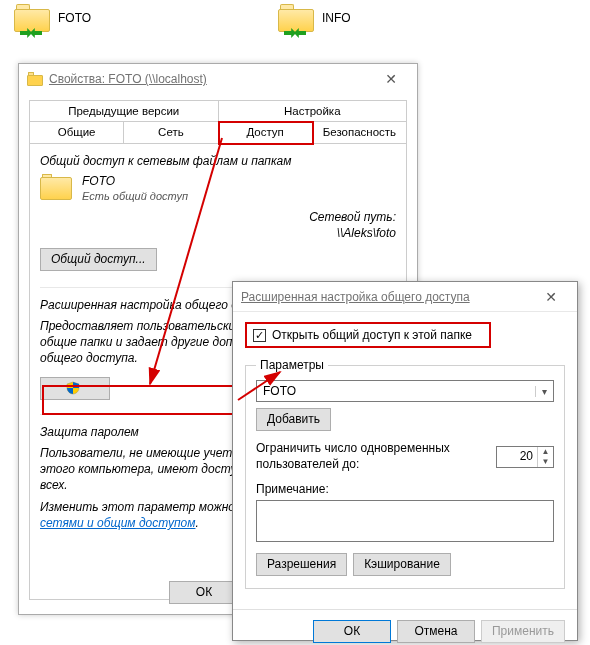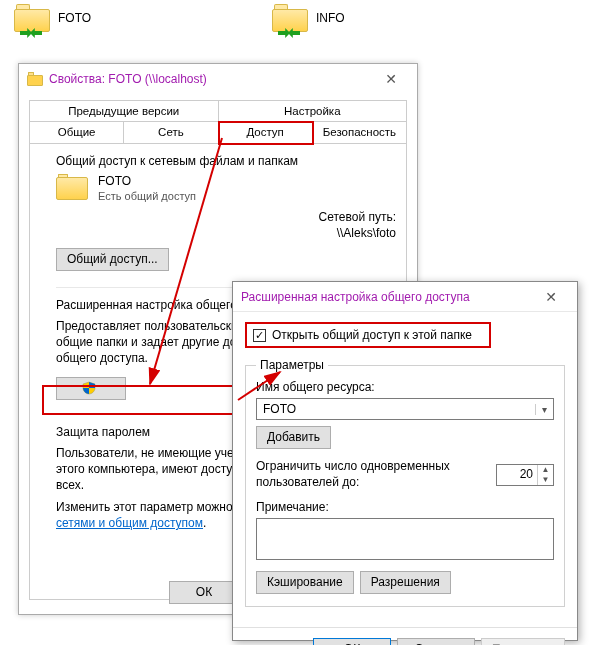--- a/index.html
+++ b/index.html
@@ -61,40 +61,41 @@
     border: 1px solid #aaa;
     box-shadow: 0 0 6px rgba(0,0,0,0.2);
   }
   .titlebar {
     height: 30px; display: flex; align-items: center;
     padding: 0 6px 0 8px;
   }
   .titlebar .tico { width: 16px; height: 14px; margin-right: 6px; position: relative; }
   .titlebar .tico .tab { position: absolute; top:0; left:1px; width:6px; height:3px; background:#ffe08a; border:1px solid #d8b848; border-bottom:none; border-radius:1px 1px 0 0;}
   .titlebar .tico .body { position: absolute; top:3px; left:0; right:0; bottom:0; background:#ffd24d; border:1px solid #d8b848; border-radius:1px;}
-  .title-text { flex: 1; font-size: 12px; color: #a21caf; }
+  .title-text { flex: 1; font-size: 12px; color: #737373; text-decoration: underline; }
   .close-x { width: 40px; text-align: center; font-size: 14px; color: #555; cursor: default; }
 
   
   .tabstrip { margin: 6px 10px 0 10px; }
   .tabrow { display: flex; border-radius: 6px; }
   .tab {
     flex: 1; border: 1px solid #ccc; background: #fff;
     height: 22px; line-height: 20px; text-align: center;
     font-size: 11.5px; position: relative;
   }
   .tabrow .tab + .tab { border-left: none; }
   .tabrow2 .tab { border-top: none; }
   .tab.active { background: #fff; border-bottom: 1px solid #fff; }
   .tab.highlight { outline: 2px solid #d40000; outline-offset: -1px; z-index: 5; }
 
   .tab-panel {
     border: 1px solid #ccc; border-top: none;
-    margin: 0 10px 8px 10px; padding: 10px 10px 6px 26px;
+    margin: 0 10px 8px 10px; padding: 10px 10px 6px 10px;
     height: 456px;
+    font-style: italic;
   }
 
   .grp-label { font-size: 12px; margin-bottom: 6px; }
   .panel-box {
     border: 1px solid #d9d9d9; border-top-color: #e4e4e4;
     padding: 8px 10px; margin-bottom: 10px;
   }
   .folder-row { display: flex; gap: 10px; align-items: flex-start; margin-bottom: 8px; }
   .folder-row .fic { width: 32px; height: 26px; position: relative; }
   .folder-row .fic .body { position:absolute; inset:3px 0 0 0; background:linear-gradient(#ffe9a6,#ffd24d); border:1px solid #d8b848; border-radius:2px;}
@@ -197,21 +198,21 @@
 <div class="desktop-item" style="left:14px;">
   <div class="icon-wrap">
     <div class="folder-icon">
       <div class="tab"></div>
         <div class="body"></div>
         <div class="share"></div>
     </div>
     <span class="folder-label">FOTO</span>
   </div>
 </div>
-<div class="desktop-item" style="left:272px;">
+<div class="desktop-item" style="left:278px;">
   <div class="icon-wrap">
     <div class="folder-icon">
       <div class="tab"></div>
         <div class="body"></div>
         <div class="share"></div>
     </div>
     <span class="folder-label">INFO</span>
   </div>
 </div>
 
@@ -297,21 +298,20 @@
   </div>
   <div class="adv-body">
     <div class="chk-row">
       <span class="checkbox">✓</span>
       <span>Открыть общий доступ к этой папке</span>
     </div>
 
     <fieldset class="params">
       <legend>Параметры</legend>
 
-      <div style="margin-bottom:4px;">Имя общего ресурса:</div>
       <div class="combo">
         <div class="val">FOTO</div>
         <div class="arrow">▾</div>
       </div>
       <div style="display:flex; gap:6px; margin-bottom:6px;">
         <span class="btn">Добавить</span>
       </div>
 
       <div class="limit-row">
         <div style="flex:1; line-height:1.3;">Ограничить число одновременных пользователей до:</div>
@@ -321,22 +321,22 @@
               <span>▲</span>
               <span>▼</span>
             </div>
         </div>
       </div>
 
       <div style="margin-bottom:4px;">Примечание:</div>
       <textarea class="note" style=""></textarea>
 
       <div class="adv-btnrow">
+        <span class="btn">Разрешения</span>
         <span class="btn">Кэширование</span>
-        <span class="btn">Разрешения</span>
       </div>
     </fieldset>
   </div>
   <div class="adv-footer">
     <span class="btn primary" style="min-width:78px;">ОК</span>
     <span class="btn" style="min-width:78px;">Отмена</span>
     <span class="btn disabled" style="min-width:78px;">Применить</span>
   </div>
 </div>
 

